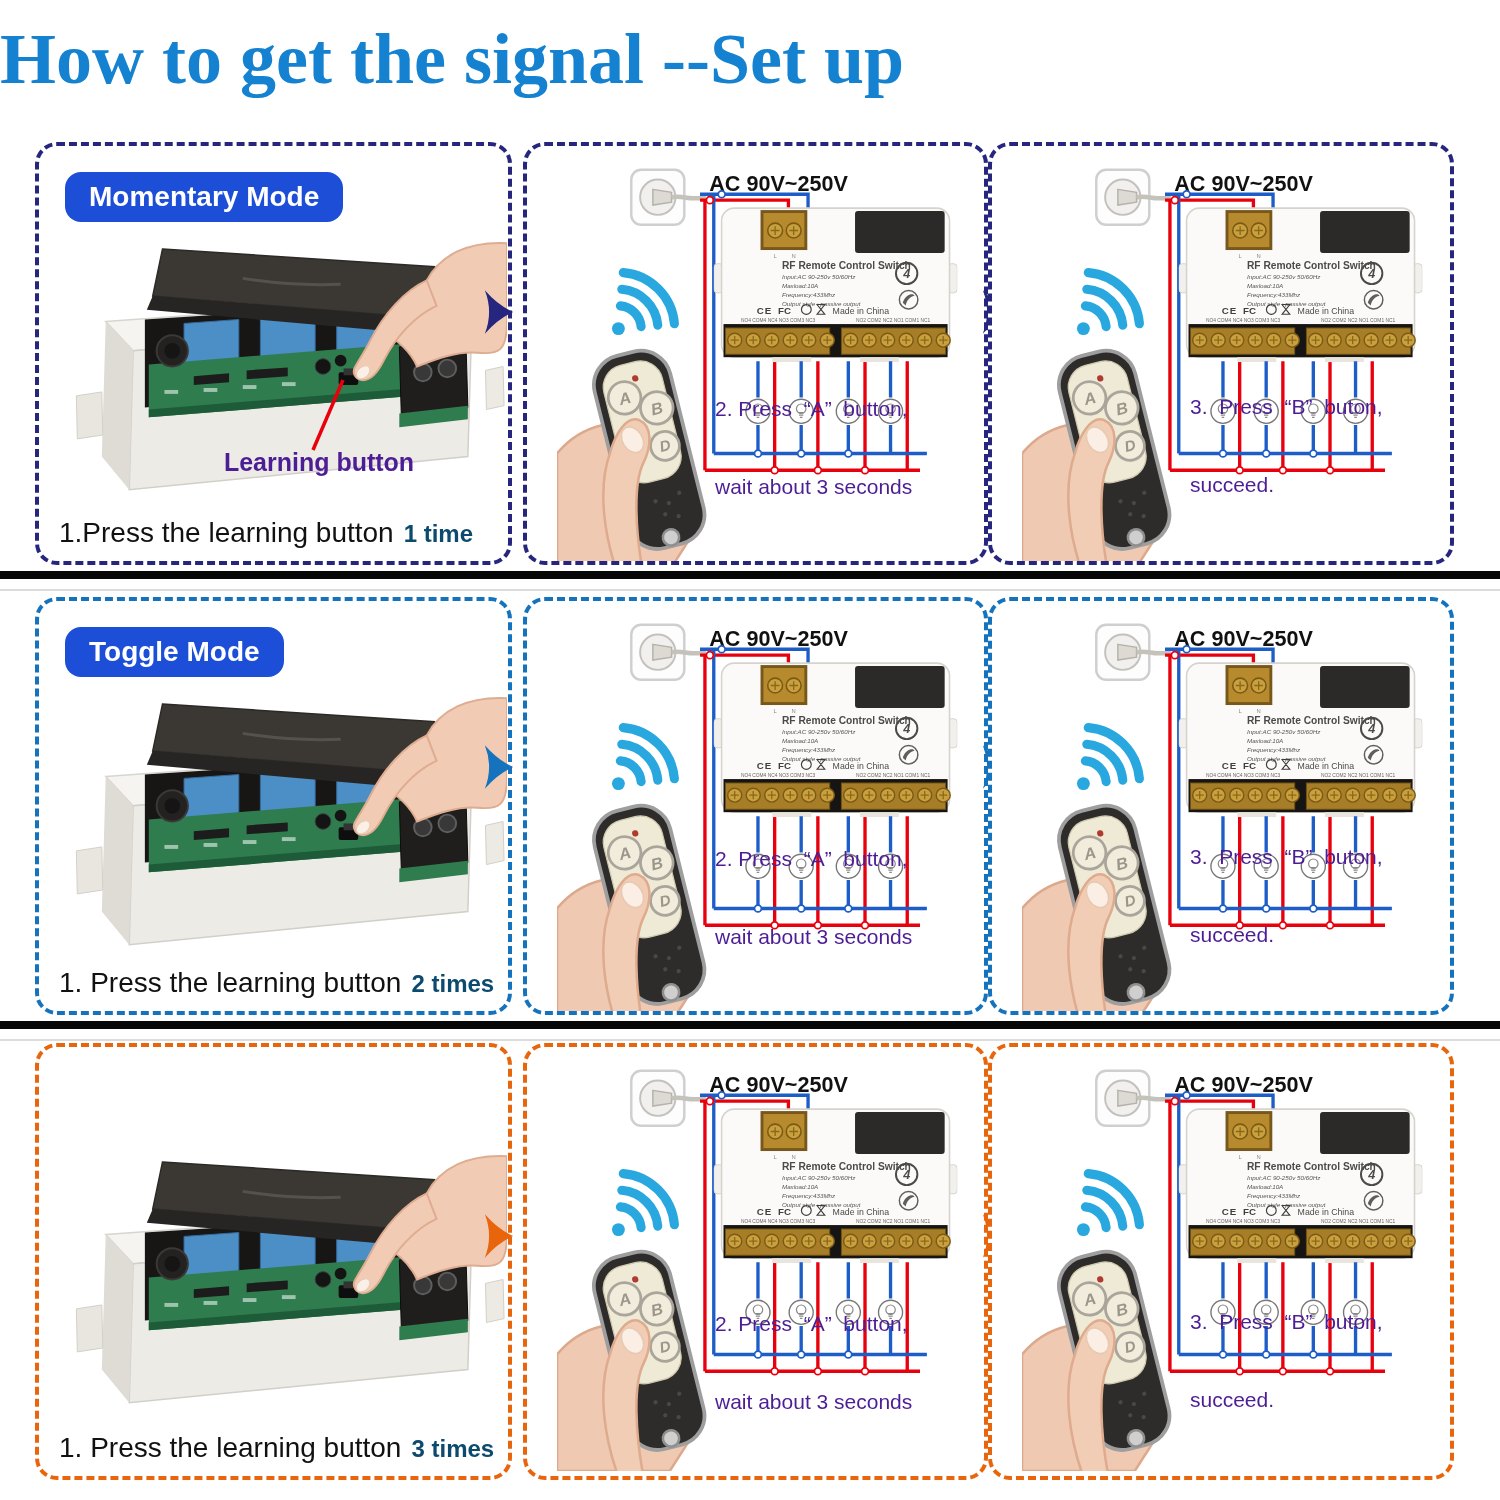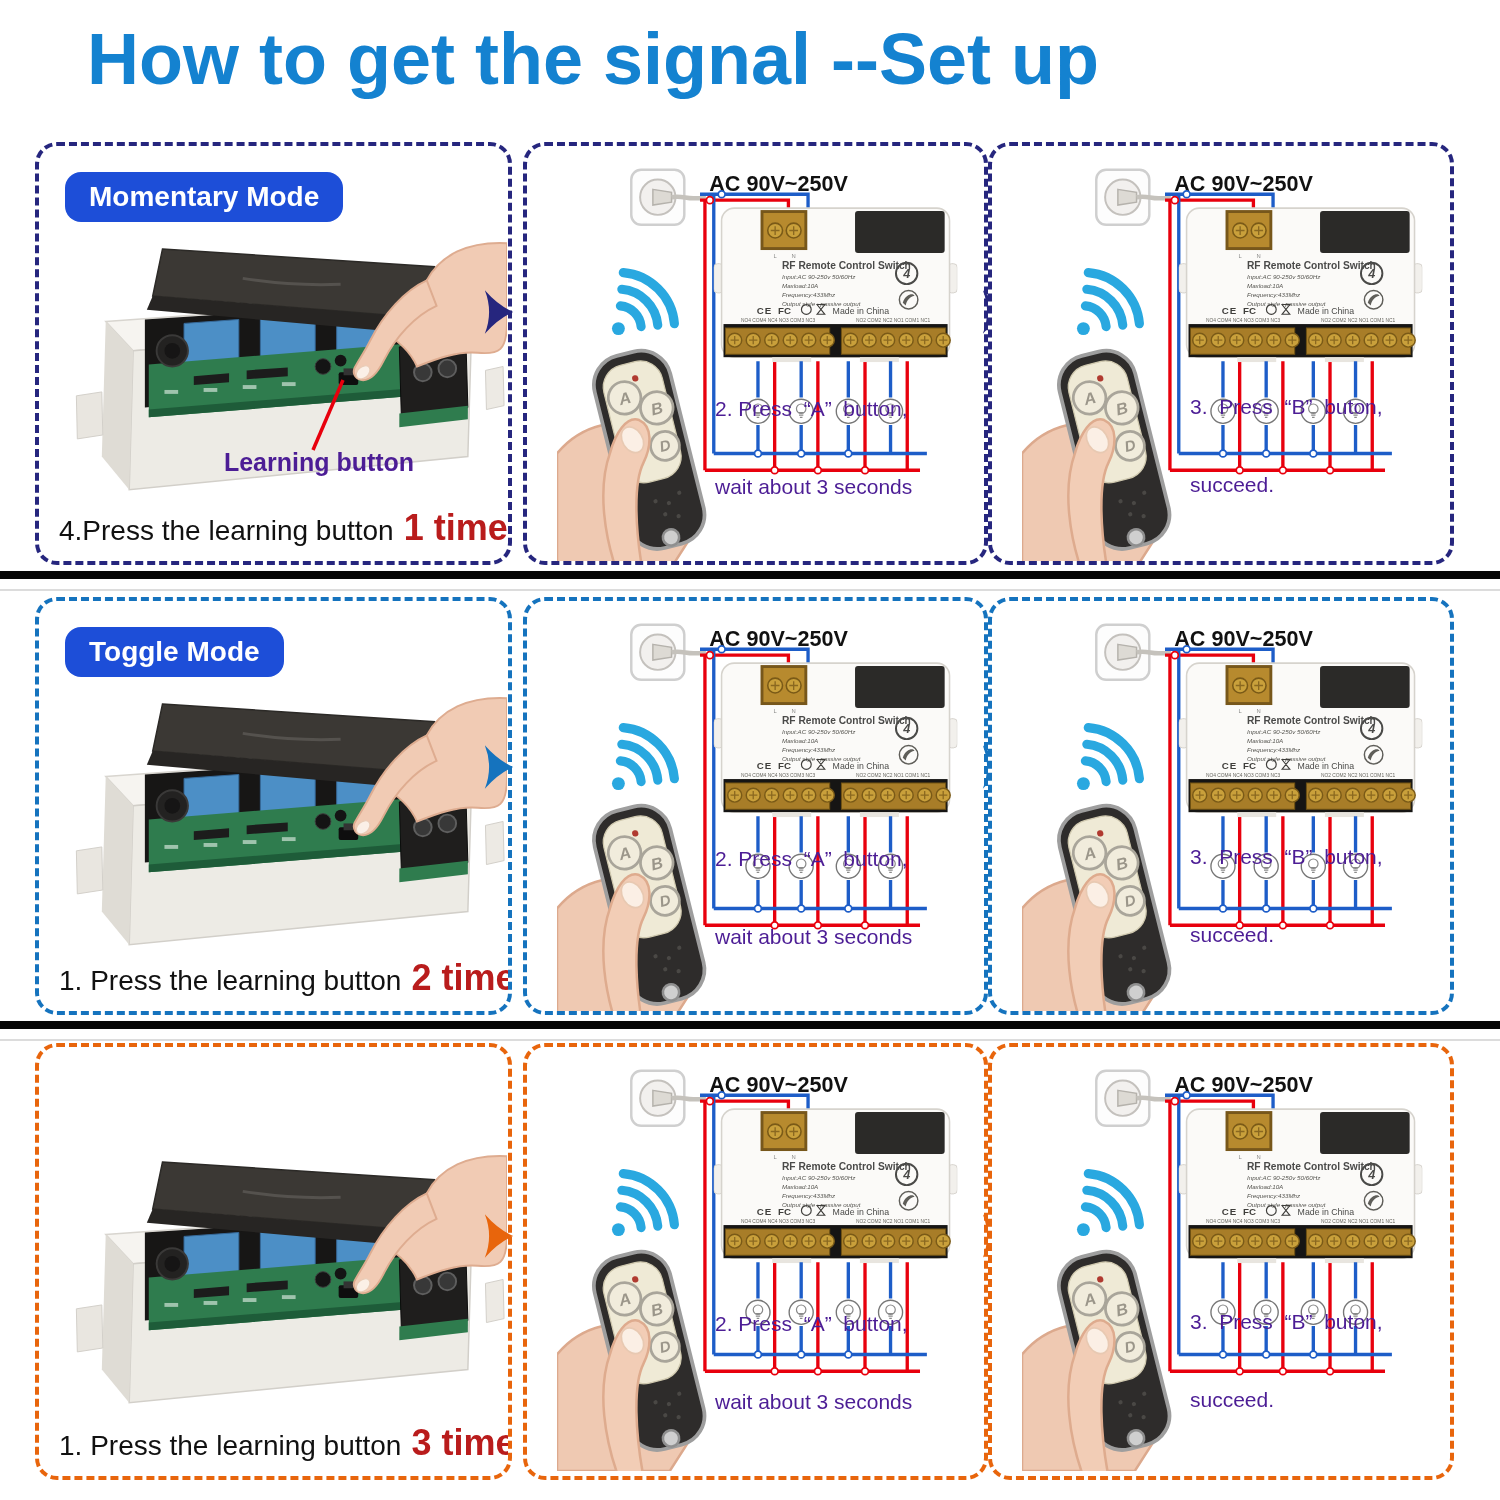--- a/index.html
+++ b/index.html
@@ -1,33 +1,33 @@
 <!DOCTYPE html>
 <html><head>
 <meta charset="utf-8">
 <style>
   html,body{margin:0;padding:0;background:#fff;width:1500px;height:1500px;overflow:hidden;
     font-family:"Liberation Sans", sans-serif;}
   #page{position:relative;width:1500px;height:1500px;background:#fff;}
-  #title{position:absolute;top:18px;left:0;width:1186px;text-align:center;
-    font-size:72px;font-weight:bold;color:#1482D0;letter-spacing:0px;}
+  #title{position:absolute;top:18px;left:0;width:1186px;text-align:left;
+    font-size:72px;font-weight:bold;color:#1482D0;letter-spacing:0px;font-family:Liberation Serif, serif;}
   .row{position:absolute;left:0;width:1500px;}
   .panel{position:absolute;top:0;background:#fff;border:4px dashed var(--rc);
     border-radius:22px;overflow:hidden;}
   .photo-panel{left:35px;width:469px;}
   .p2{left:523px;width:457px;}
   .p3{left:988px;width:458px;}
   .mode-badge{position:absolute;left:26px;top:26px;background:#1d4ed8;color:#fff;
     font-size:28px;font-weight:bold;padding:9px 24px;border-radius:16px;white-space:nowrap;}
   .photo-svg{position:absolute;left:8px;top:58px;width:460px;height:323px;}
   .callout-svg{position:absolute;left:258px;top:230px;width:50px;height:80px;}
   .callout-label{position:absolute;left:150px;top:302px;width:260px;text-align:center;
     font-size:25px;font-weight:bold;color:#4c1d95;}
   .step1{position:absolute;left:20px;bottom:12px;white-space:nowrap;font-size:28px;color:#111;}
-  .step1 .hl{font-size:36px;font-weight:bold;color:#b91c1c;margin-left:10px;}
+  .step1 .hl{font-size:24px;font-weight:bold;color:#0c4a6e;margin-left:10px;}
   .diagram-svg{position:absolute;left:0px;top:8px;width:458px;height:329px;}
   .wifi-svg{position:absolute;left:80px;top:118px;width:76px;height:76px;}
   .remote-svg{position:absolute;left:30px;top:192px;width:188px;height:232px;}
   .caption{position:absolute;left:188px;bottom:8px;font-size:21px;color:#4c1d95;
     line-height:1.25;white-space:pre-wrap;}
   .p3 .caption{left:198px;bottom:10px;}
   .arrow{position:absolute;width:34px;height:50px;}
   .divider{position:absolute;left:0;width:1500px;height:8px;background:#070707;}
   .divider-thin{position:absolute;left:0;width:1500px;height:2px;background:#DCDCDC;}
   svg text{font-family:"Liberation Sans", sans-serif;}
@@ -244,21 +244,21 @@
     <div class="panel photo-panel" style="height:415px">
       <svg class="photo-svg">
           <use href="#sym-photo"></use>
         </svg>
       <div class="mode-badge">Momentary Mode</div>
       <svg class="callout-svg">
         <line x1="46" y1="4" x2="16" y2="74" stroke="#E8000D" stroke-width="3.5"></line>
       </svg>
       <div class="callout-label">Learning button</div>
       <div class="step1">
-        <span>4.Press the learning button</span><span class="hl">1 time</span>
+        <span>1.Press the learning button</span><span class="hl">1 time</span>
       </div>
     </div>
     <svg class="arrow" style="left:482px;top:145px;color:#26267E">
         <use href="#sym-arrow"></use>
       </svg>
     <div class="panel p2" style="height:415px">
       <svg class="diagram-svg">
           <use href="#sym-diagram"></use>
         </svg>
       <svg class="wifi-svg">

